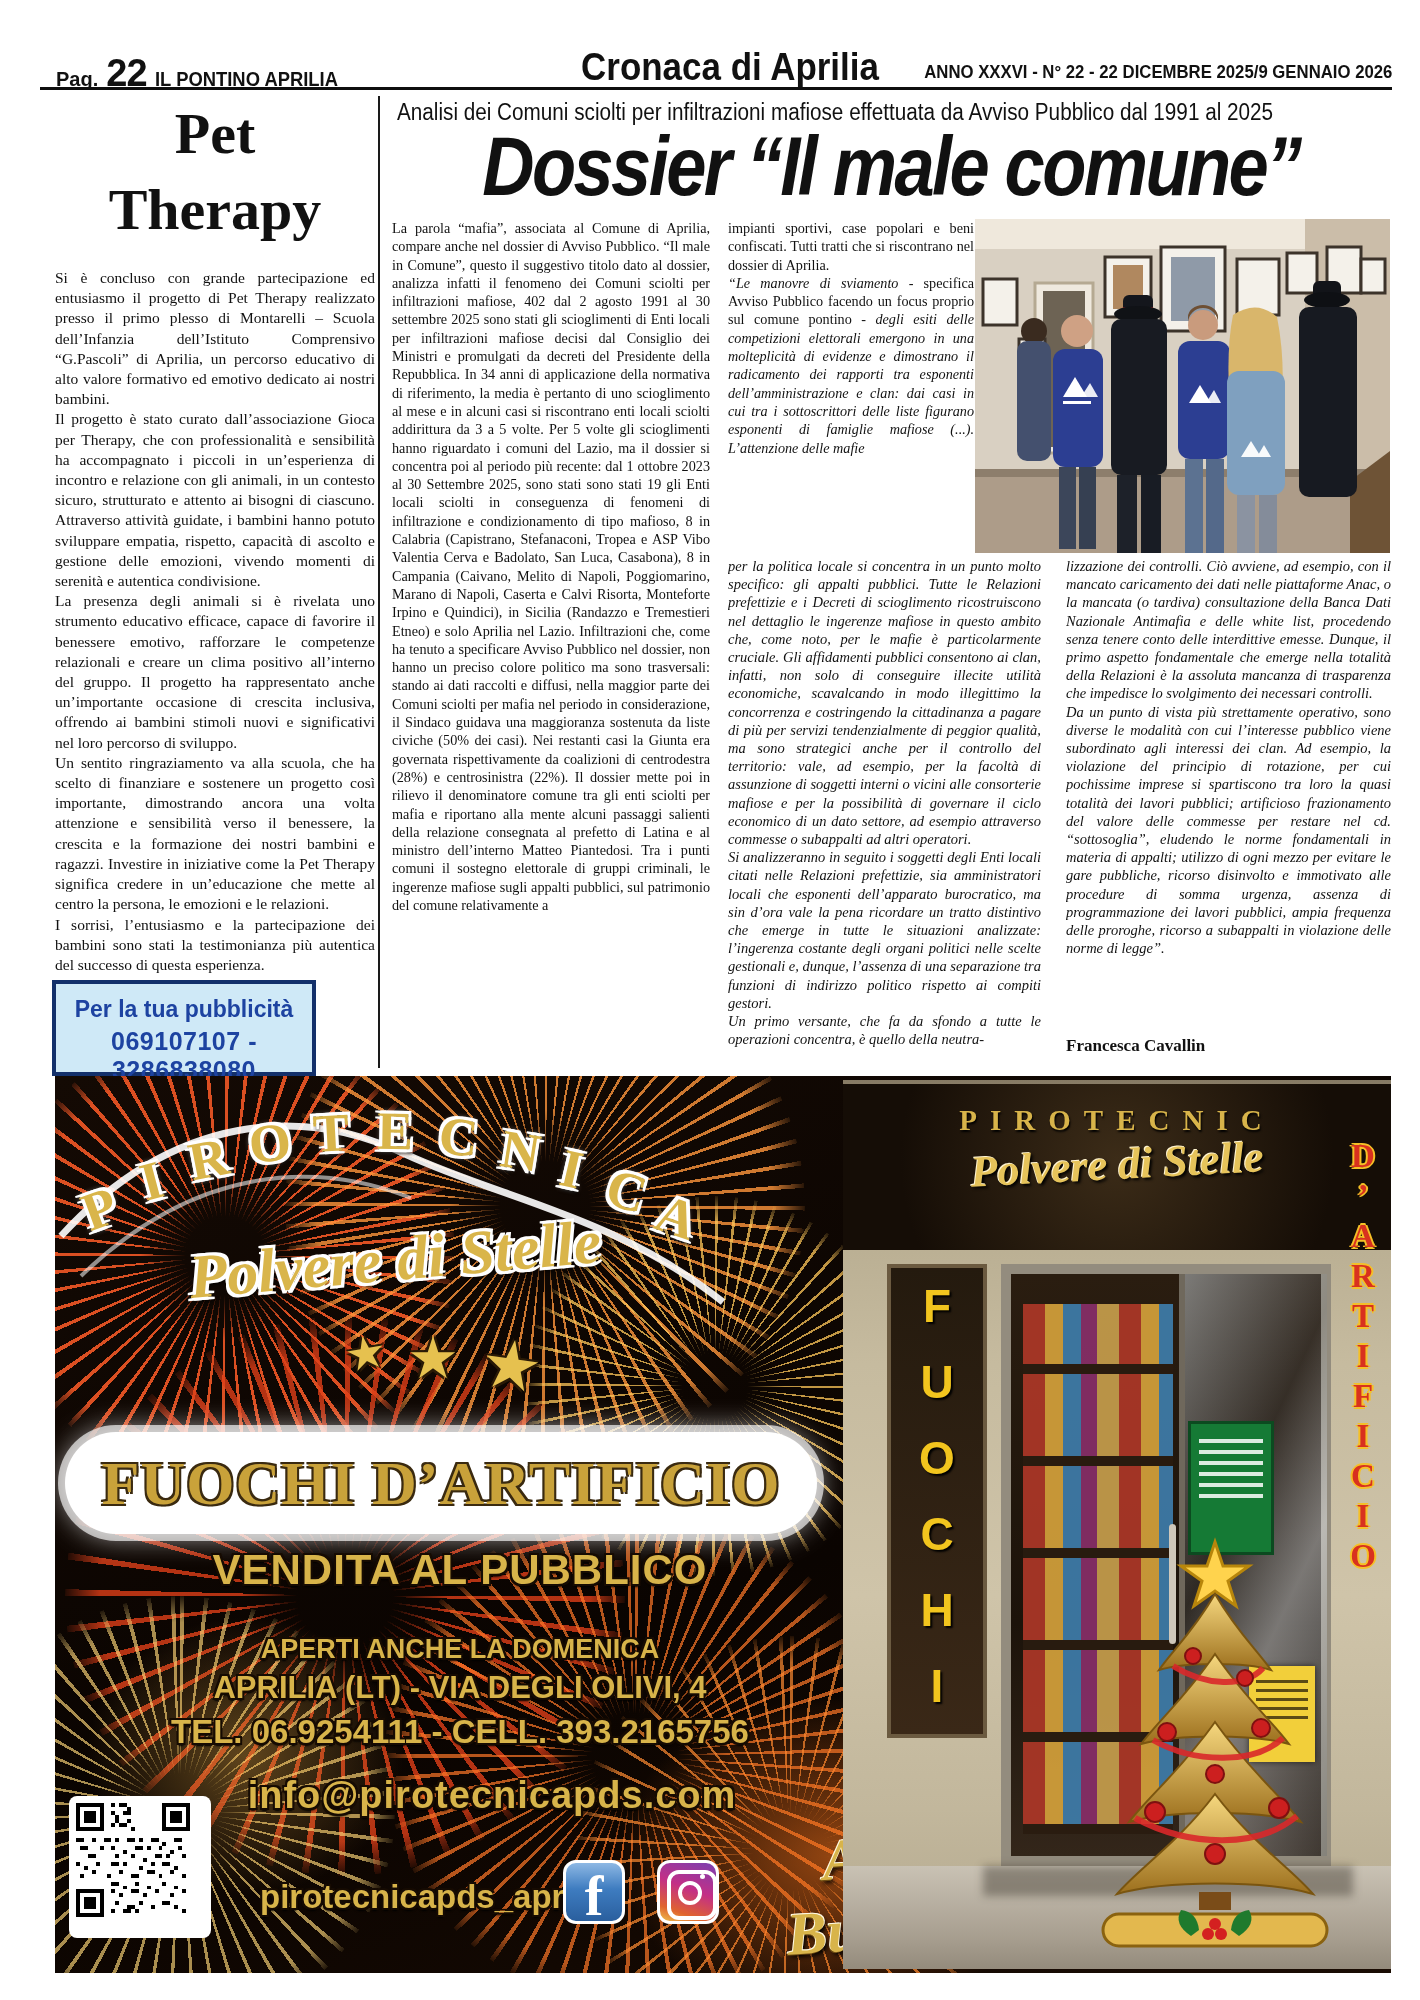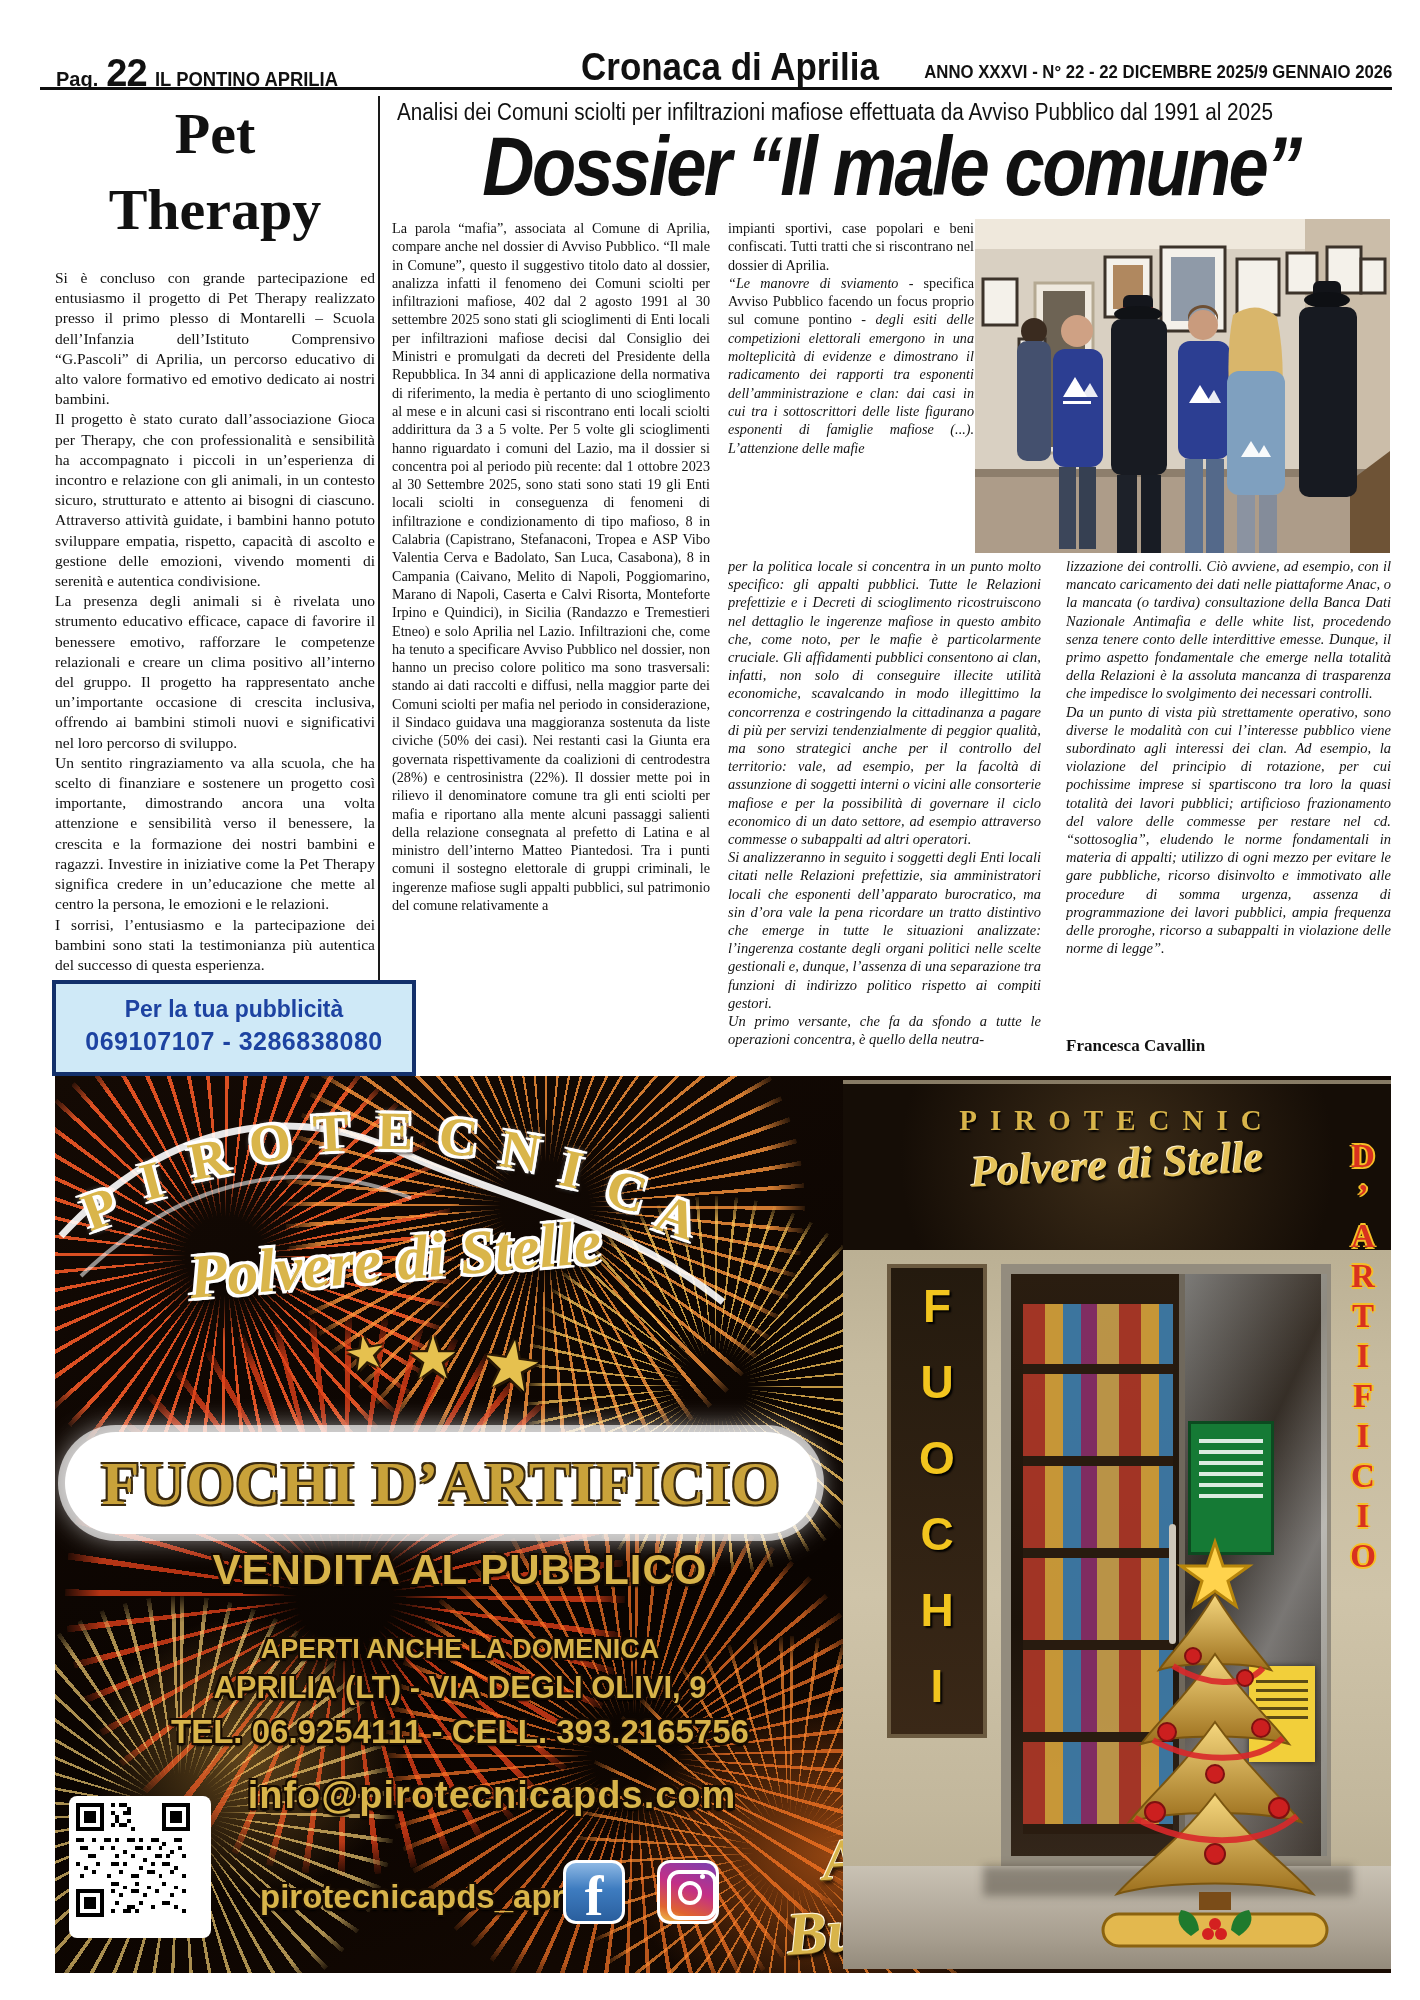--- a/index.html
+++ b/index.html
@@ -17,21 +17,21 @@
   .hdr-right{position:absolute;right:28px;top:62px;font-family:"Liberation Sans",sans-serif;
              font-weight:bold;font-size:18px;transform:scaleX(.93);transform-origin:right;white-space:nowrap;}
   .hdr-rule{position:absolute;left:40px;top:87px;width:1352px;height:3px;background:#0e0e0e;}
   .vrule{position:absolute;left:378px;top:96px;width:2px;height:972px;background:#1a1a1a;}
   
   .pt-title{position:absolute;left:55px;top:96px;width:320px;text-align:center;
             font-weight:bold;font-size:58px;line-height:76px;}
   .pt-body{position:absolute;left:55px;top:268px;width:320px;height:706px;overflow:hidden;
            font-size:15.5px;line-height:20.2px;text-align:justify;}
   .pt-body p{margin:0;}
-  .pt-adbox{position:absolute;left:52px;top:980px;width:364px;height:96px;box-sizing:border-box;
+  .pt-adbox{position:absolute;left:52px;top:980px;width:264px;height:96px;box-sizing:border-box;
             background:#cfe9f7;border:4px solid #13306b;text-align:center;
             font-family:"Liberation Sans",sans-serif;font-weight:bold;color:#1d43a1;}
   .pt-adbox .l1{font-size:23px;margin-top:12px;}
   .pt-adbox .l2{font-size:25px;margin-top:4px;letter-spacing:.5px;}
   
   .kicker{position:absolute;left:397px;top:99px;font-family:"Liberation Sans",sans-serif;
           font-size:23px;transform:scaleX(.9);transform-origin:left;white-space:nowrap;}
   .headline{position:absolute;left:392px;top:118px;width:998px;text-align:center;
             font-family:"Liberation Sans",sans-serif;font-weight:bold;font-style:italic;
             font-size:84px;letter-spacing:-3px;transform:scaleX(.86);white-space:nowrap;}
@@ -305,21 +305,21 @@
     <div class="scriptbrand">Polvere di Stelle</div>
     <div class="stars">
         <span class="ltr">★</span>
         <span class="ltr">★</span>
         <span class="ltr">★</span>
       </div>
 
     <div class="ad-head">FUOCHI D’ARTIFICIO</div>
     <div class="adcenter goldtxt ad-sub">VENDITA AL PUBBLICO</div>
     <div class="adcenter goldtxt ad-l1">APERTI ANCHE LA DOMENICA</div>
-    <div class="adcenter goldtxt ad-l2">APRILIA (LT) - VIA DEGLI OLIVI, 9</div>
+    <div class="adcenter goldtxt ad-l2">APRILIA (LT) - VIA DEGLI OLIVI, 4</div>
     <div class="adcenter goldtxt ad-l3">TEL. 06.9254111 - CELL. 393.2165756</div>
     <div class="adcenter goldtxt ad-email">info@pirotecnicapds.com</div>
 
     <div class="qr">
       <svg width="114" height="114" viewBox="0 0 29 29" shape-rendering="crispEdges">
         <rect width="29" height="29" fill="#fff"></rect>
         <g fill="#000">
           <rect x="0" y="0" width="7" height="7"></rect>
             <rect x="22" y="0" width="7" height="7"></rect>
             <rect x="0" y="22" width="7" height="7"></rect>

